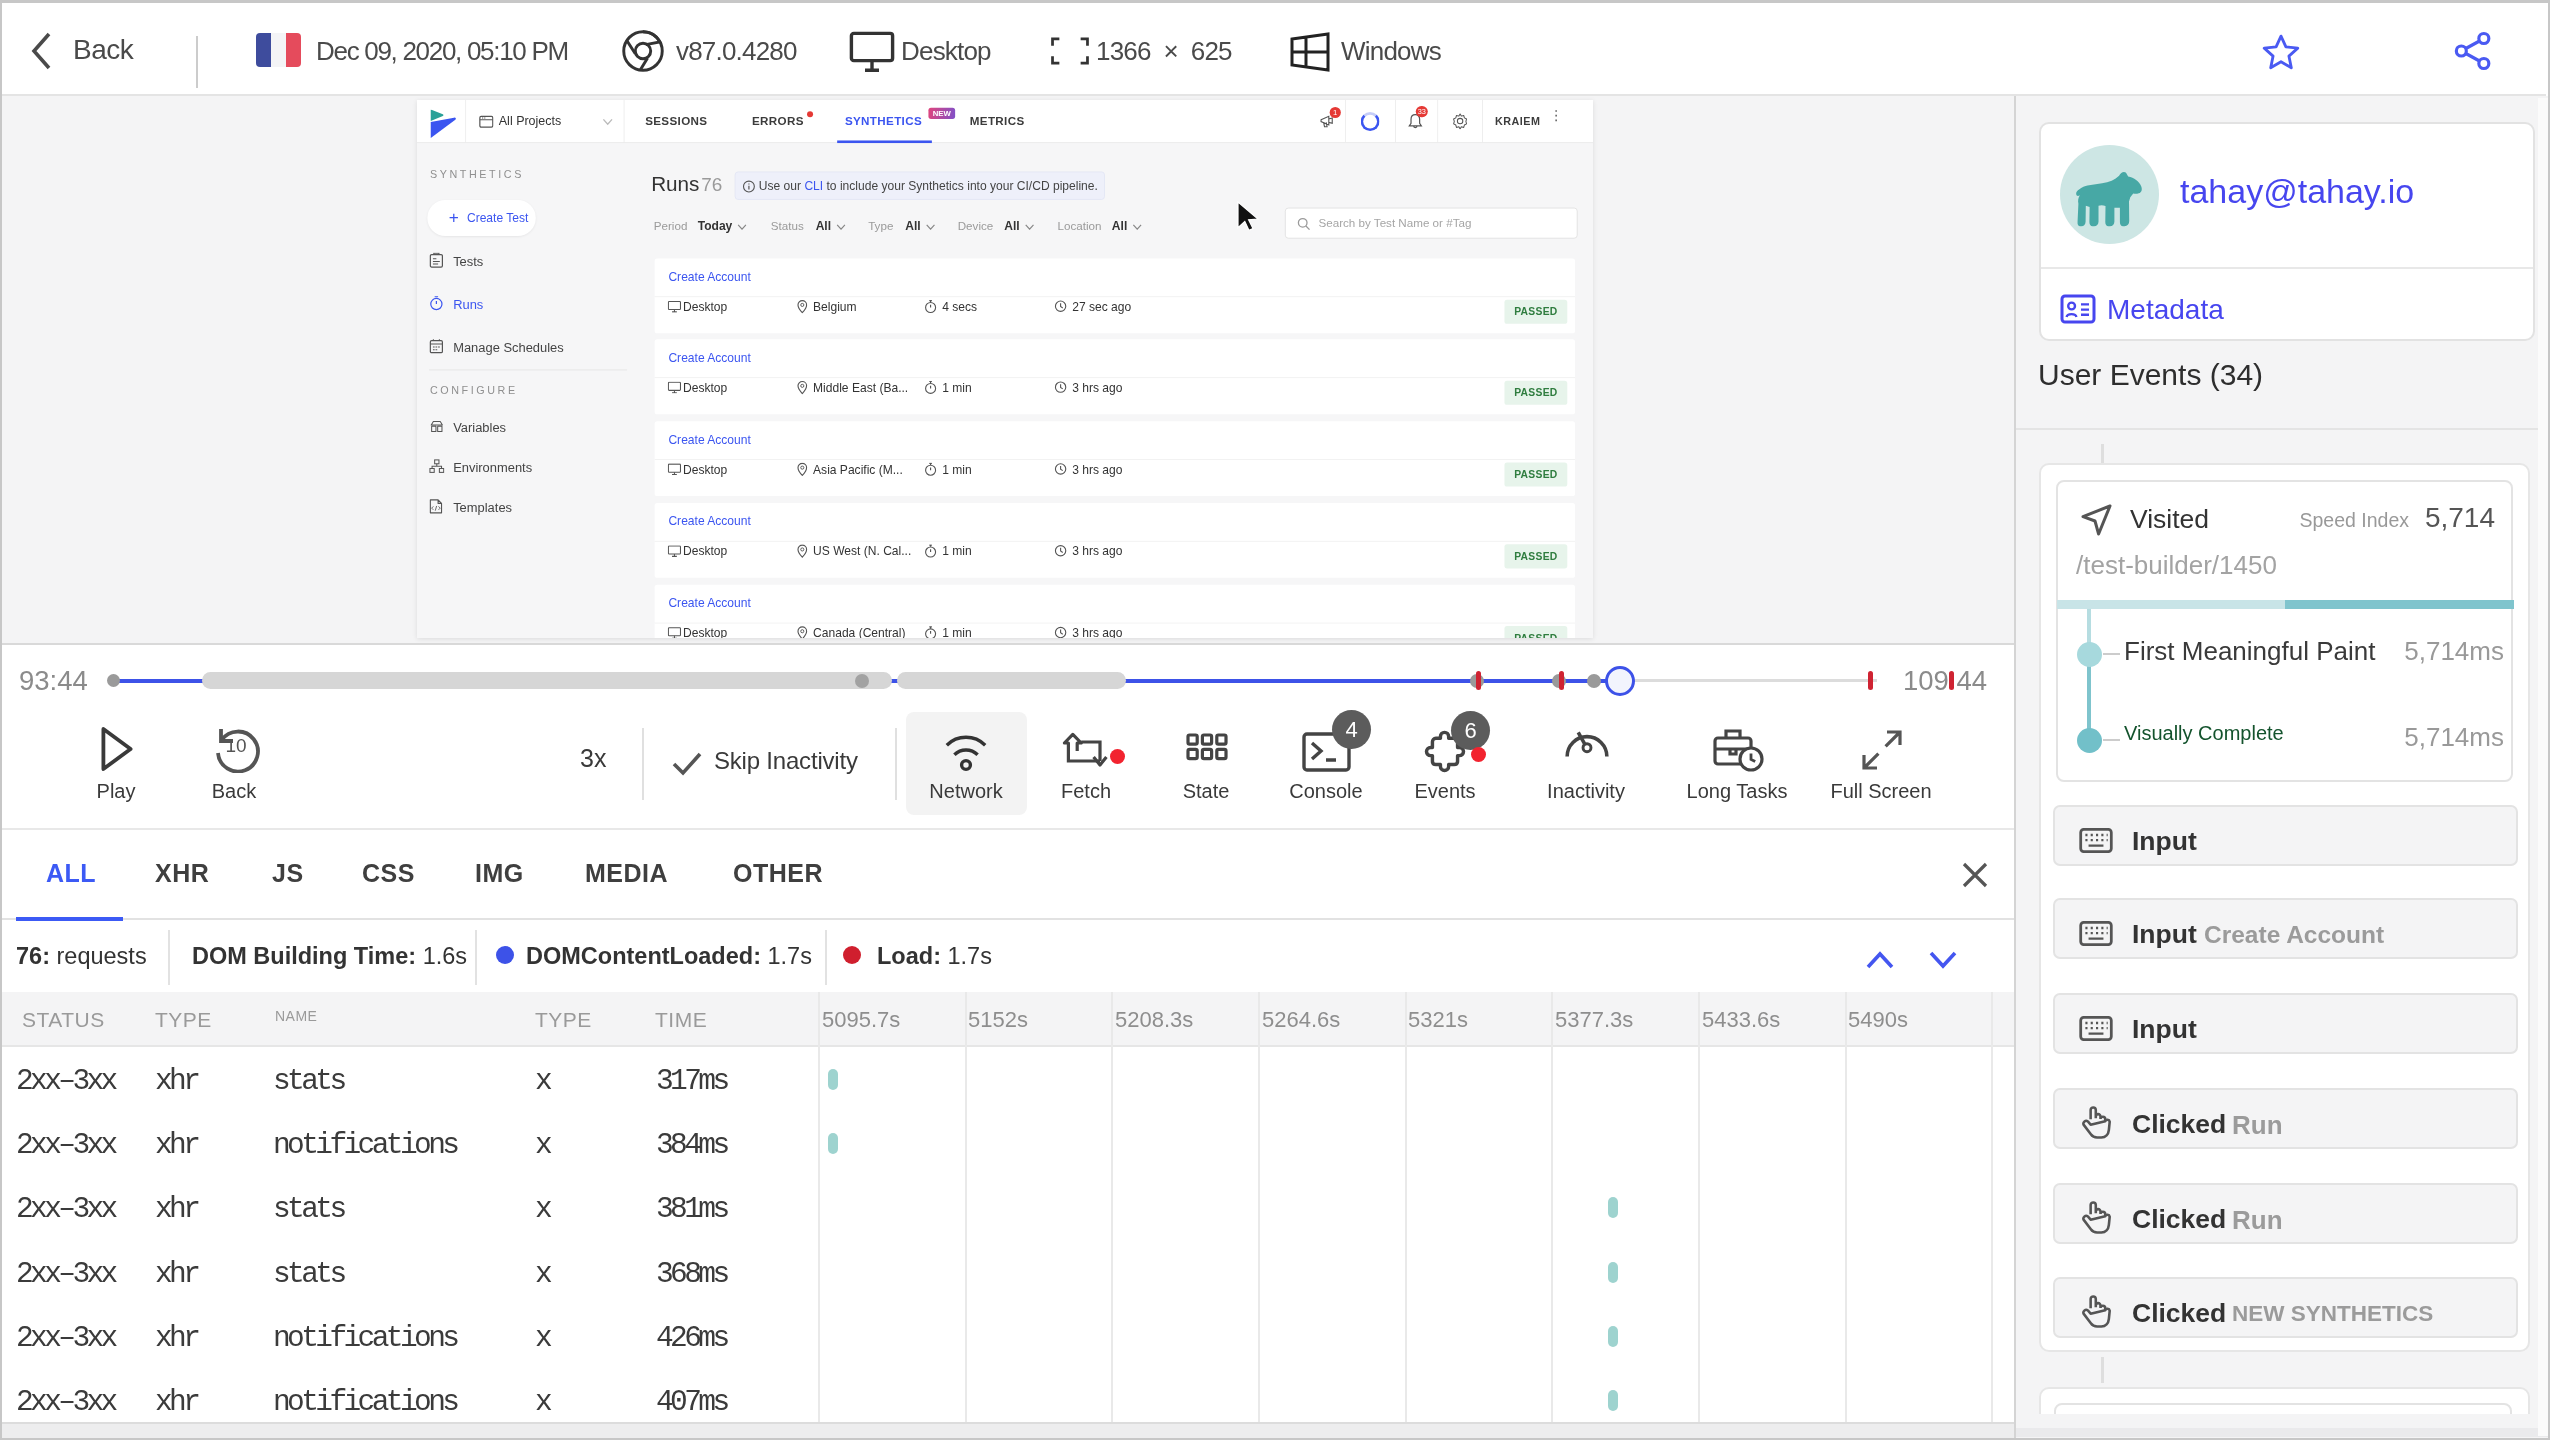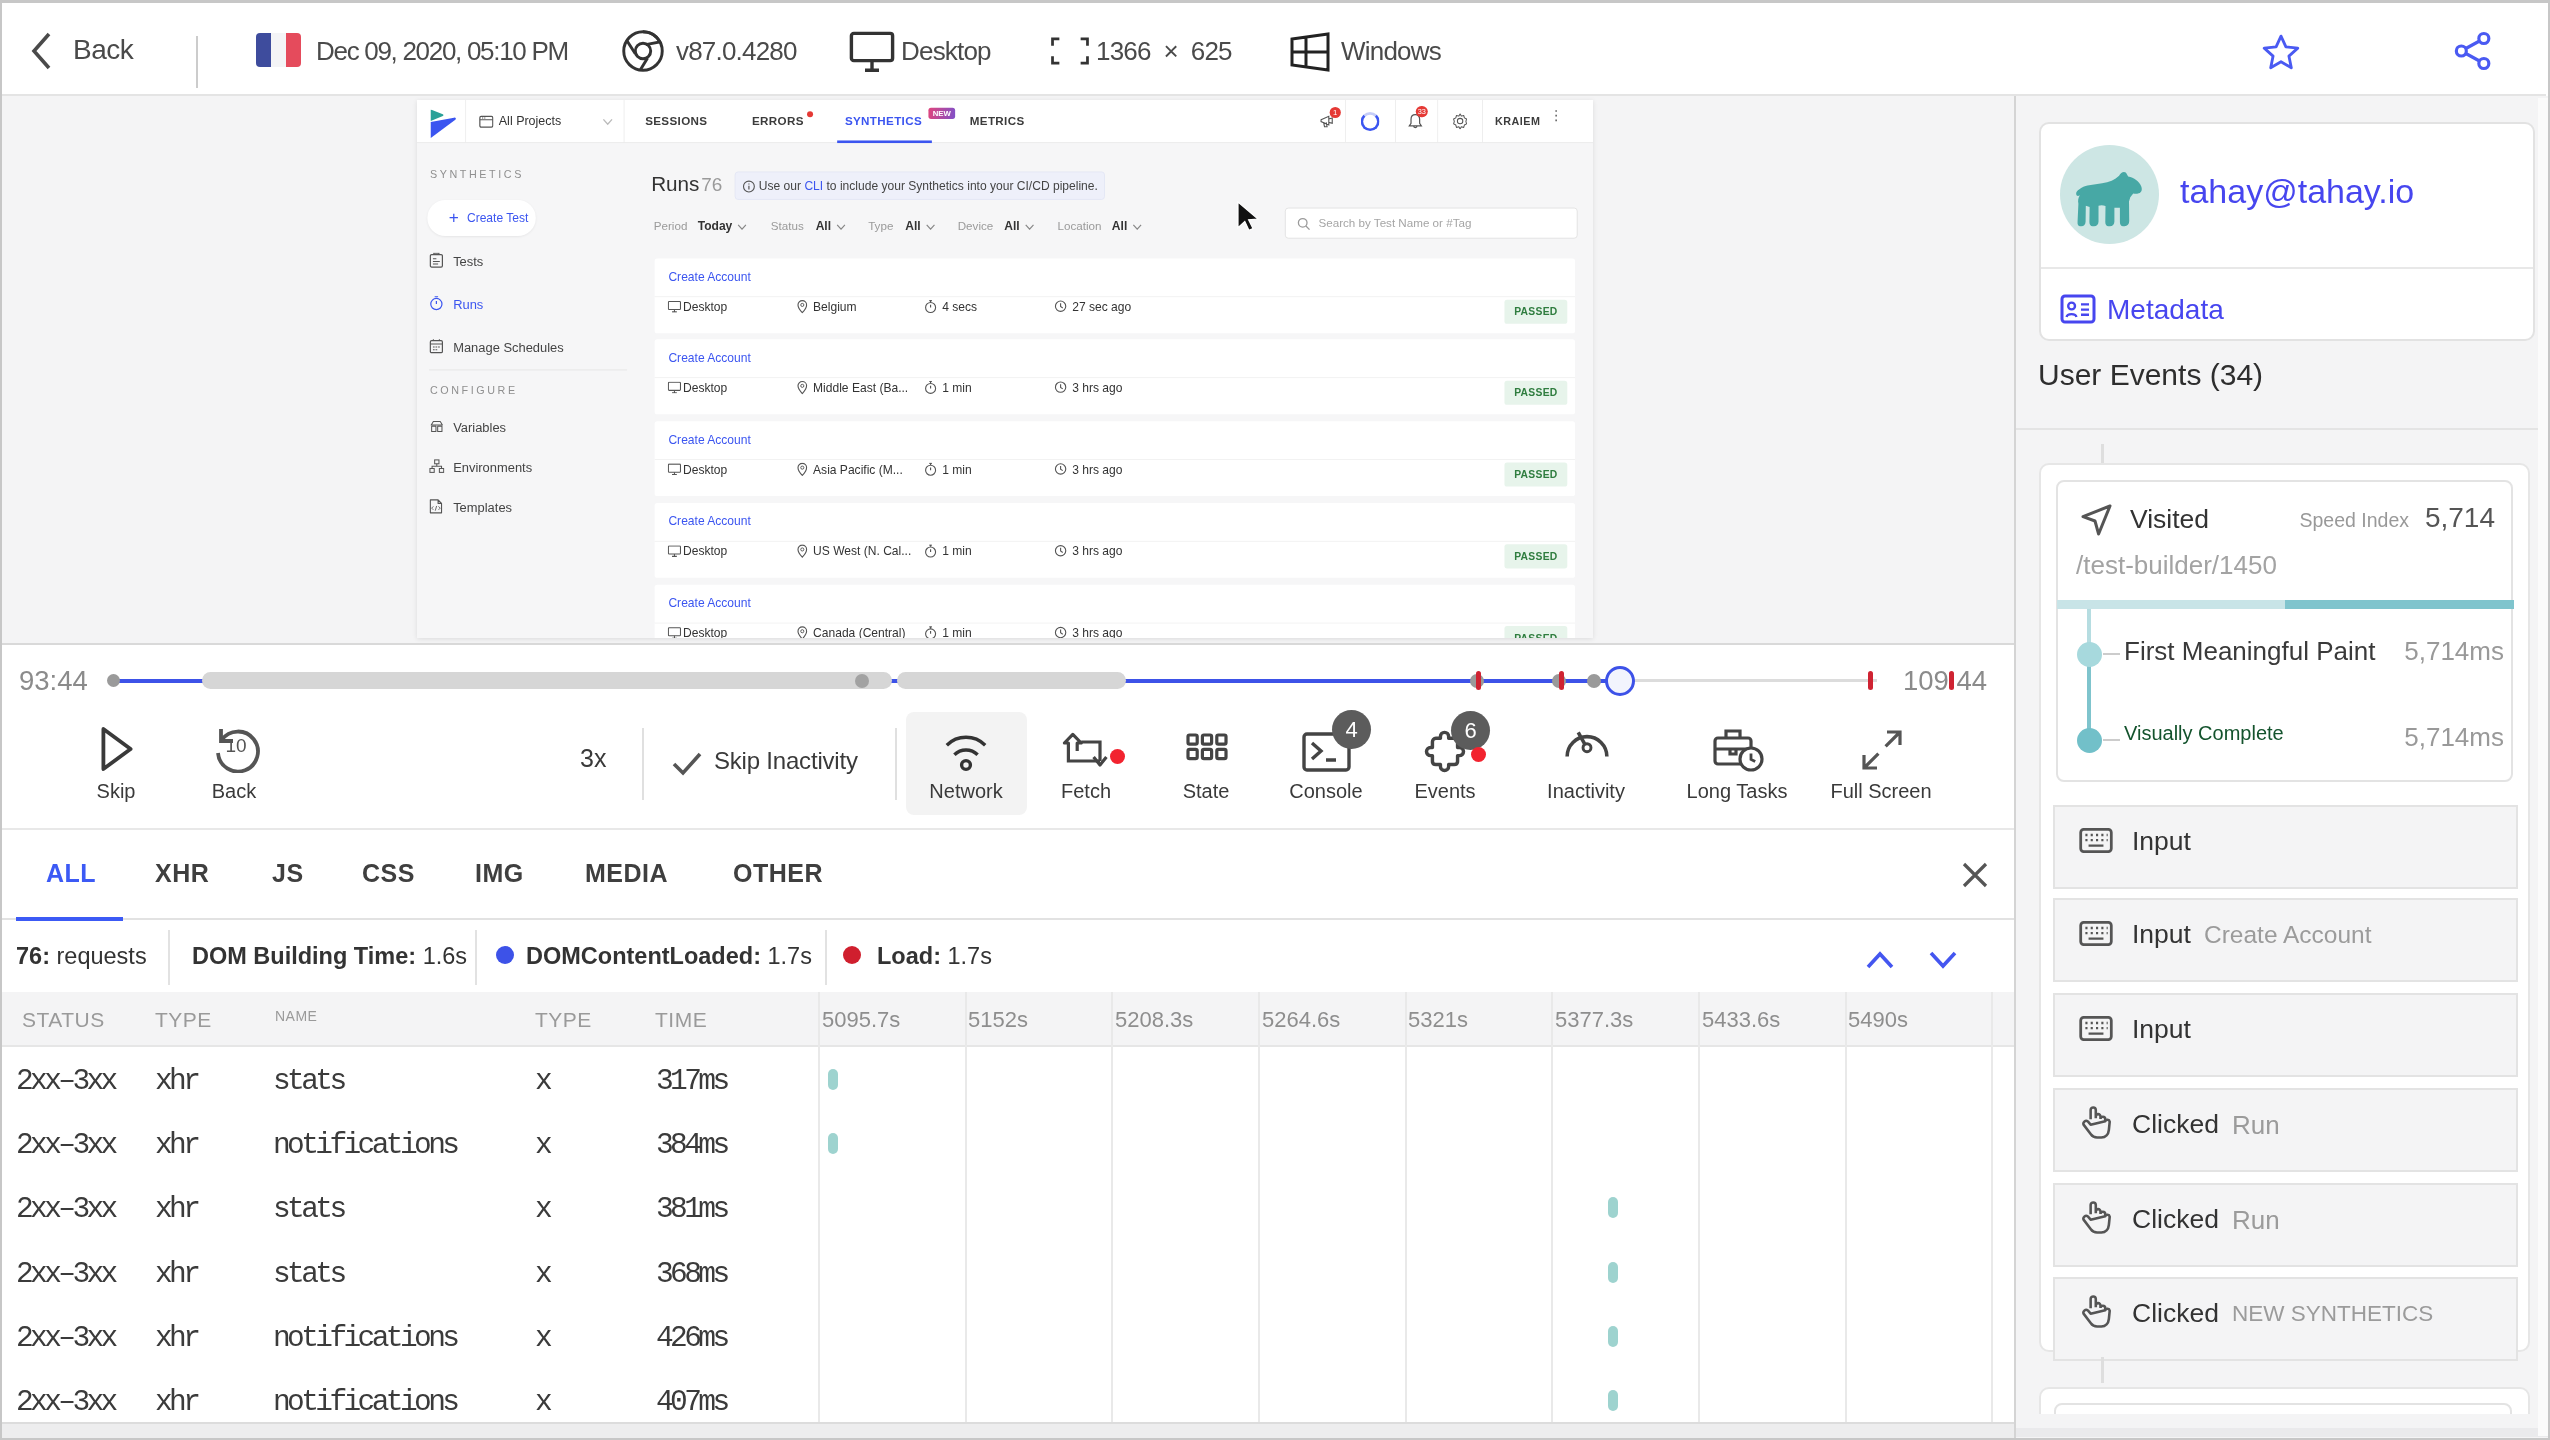--- a/index.html
+++ b/index.html
@@ -26,21 +26,21 @@
   .runcard .crow { position:absolute; left:0; top:44px; width:1069px; height:43px; border-top:1px solid #f0f0f0; font-size:14px; color:#333; }
   .runcard .crow > span { top:3px; }
   .runcard .passed { position:absolute; left:987px; top:-7px; width:73px; height:28px; background:#e7f4eb; color:#2f7d3f; font-size:12px; font-weight:bold; text-align:center; line-height:28px; border-radius:3px; letter-spacing:0.3px; }
   .row { position:absolute; left:0; width:2014px; height:64px; font-family:"Liberation Mono", monospace; font-size:29.5px; letter-spacing:-3.6px; color:#3b3b3b; }
   .row .c1 { position:absolute; left:16px; } .row .c2 { position:absolute; left:155px; }
   .row .c3 { position:absolute; left:273px; } .row .c4 { position:absolute; left:535px; }
   .row .c5 { position:absolute; left:656px; }
   .bar { position:absolute; width:10px; height:21px; border-radius:5px; background:#9ed3cf; }
   
   #sidebar { position:absolute; left:2014px; top:96px; width:534px; height:1342px; background:#f4f4f5; border-left:2px solid #d4d4d4; }
-  .evcard { position:absolute; left:37px; width:465px; height:84px; background:#f4f4f5; border:2px solid #e3e3e3; border-radius:0; }
+  .evcard { position:absolute; left:37px; width:465px; height:61px; background:#f4f4f5; border:2px solid #e3e3e3; border-radius:7px;font-weight:bold; }
   .evcard .kb { position:absolute; left:24px; top:20px; width:34px; height:27px; }
   .evcard .hand { position:absolute; left:26px; top:14px; width:30px; height:37px; }
   .evcard .ev1 { position:absolute; left:77px; top:19px; font-size:26.5px; color:#333; }
   .evcard .ev2 { position:absolute; left:149px; top:21px; font-size:24.5px; color:#9b9b9b; white-space:nowrap; }
 </style>
 </head>
 <body>
 <div id="page"></div>
 <div class="abs" style="left:0;top:0;width:2550px;height:1440px;border:2px solid #c7c7c7;border-top-width:3px;z-index:999;pointer-events:none"></div>
 <div id="topbar">
@@ -358,21 +358,21 @@
   <div class="abs" style="left:1587px;top:28.5px;width:14px;height:14px;border-radius:50%;background:#9a9a9a"></div>
   <div class="abs" style="left:1868px;top:26px;width:5px;height:19px;border-radius:2.5px;background:#cf2332"></div>
   <div class="abs" style="left:1605px;top:20.5px;width:30px;height:30px;border-radius:50%;background:#f2f4fd;border:3px solid #3d52e8"></div>
   <div class="abs" style="left:1903px;top:20px;font-size:27.5px;color:#8b8b8b;letter-spacing:0px">109<span style="color:rgba(0,0,0,0)">:</span>44</div>
   <div class="abs" style="left:1949px;top:26px;width:5px;height:19px;border-radius:2.5px;background:#cf2332"></div>
 </div>
 <div id="controls">
   <svg class="abs" style="left:99px;top:10px" width="36" height="50" viewBox="0 0 18 25">
       <path d="M2.2 2.5 L15.8 12.5 L2.2 22.5 Z" fill="none" stroke="#3a3a3a" stroke-width="1.9" stroke-linejoin="round"></path>
     </svg>
-  <div class="ctl-label" style="left:76px;top:66px;width:80px">Skip</div>
+  <div class="ctl-label" style="left:76px;top:66px;width:80px">Play</div>
   <svg class="abs" style="left:210px;top:7px" width="50" height="52" viewBox="0 0 25 26">
       <path d="M5.5 4 L5.5 10 L11.5 10" fill="none" stroke="#555" stroke-width="1.9"></path>
       <path d="M5.8 9.5 A10 10 0 1 1 4 16" fill="none" stroke="#555" stroke-width="1.9"></path>
       <text x="13" y="15.5" font-size="9.5" fill="#555" text-anchor="middle" font-family="Liberation Sans">10</text>
     </svg>
   <div class="ctl-label" style="left:194px;top:66px;width:80px">Back</div>
   <div class="abs" style="left:580px;top:30px;font-size:25px;color:#3a3a3a">3x</div>
   <div class="abs" style="left:642px;top:14px;width:2px;height:72px;background:#e0e0e0"></div>
   <svg class="abs" style="left:671px;top:37px" width="32" height="26" viewBox="0 0 16 13">
       <path d="M1.5 6.5 L6 11 L14.5 1.5" fill="none" stroke="#555" stroke-width="1.8"></path>

